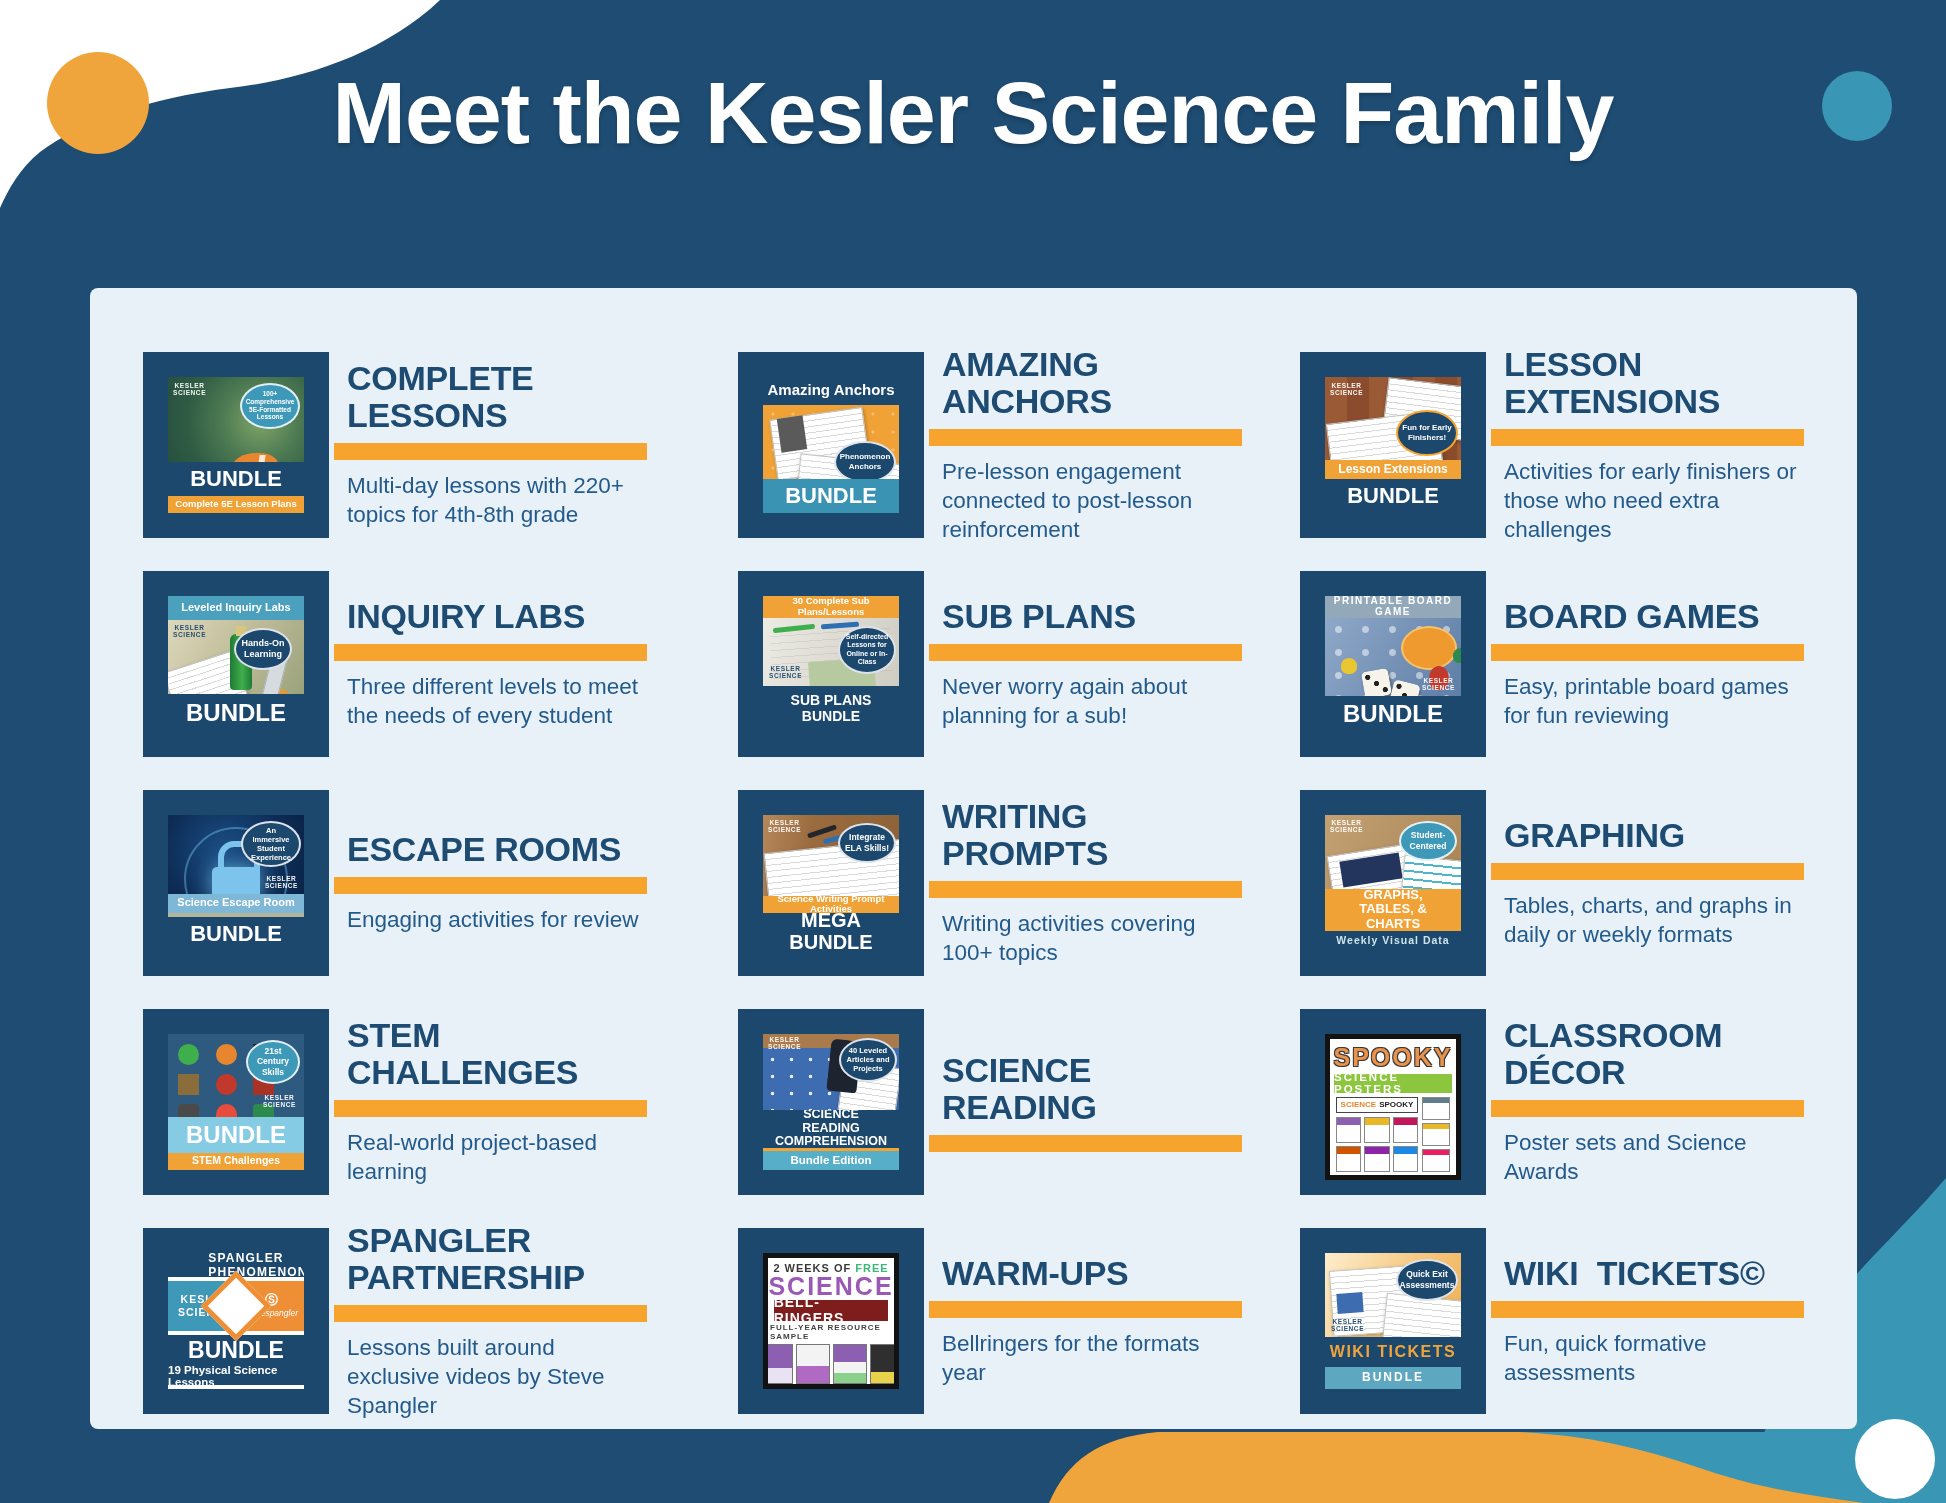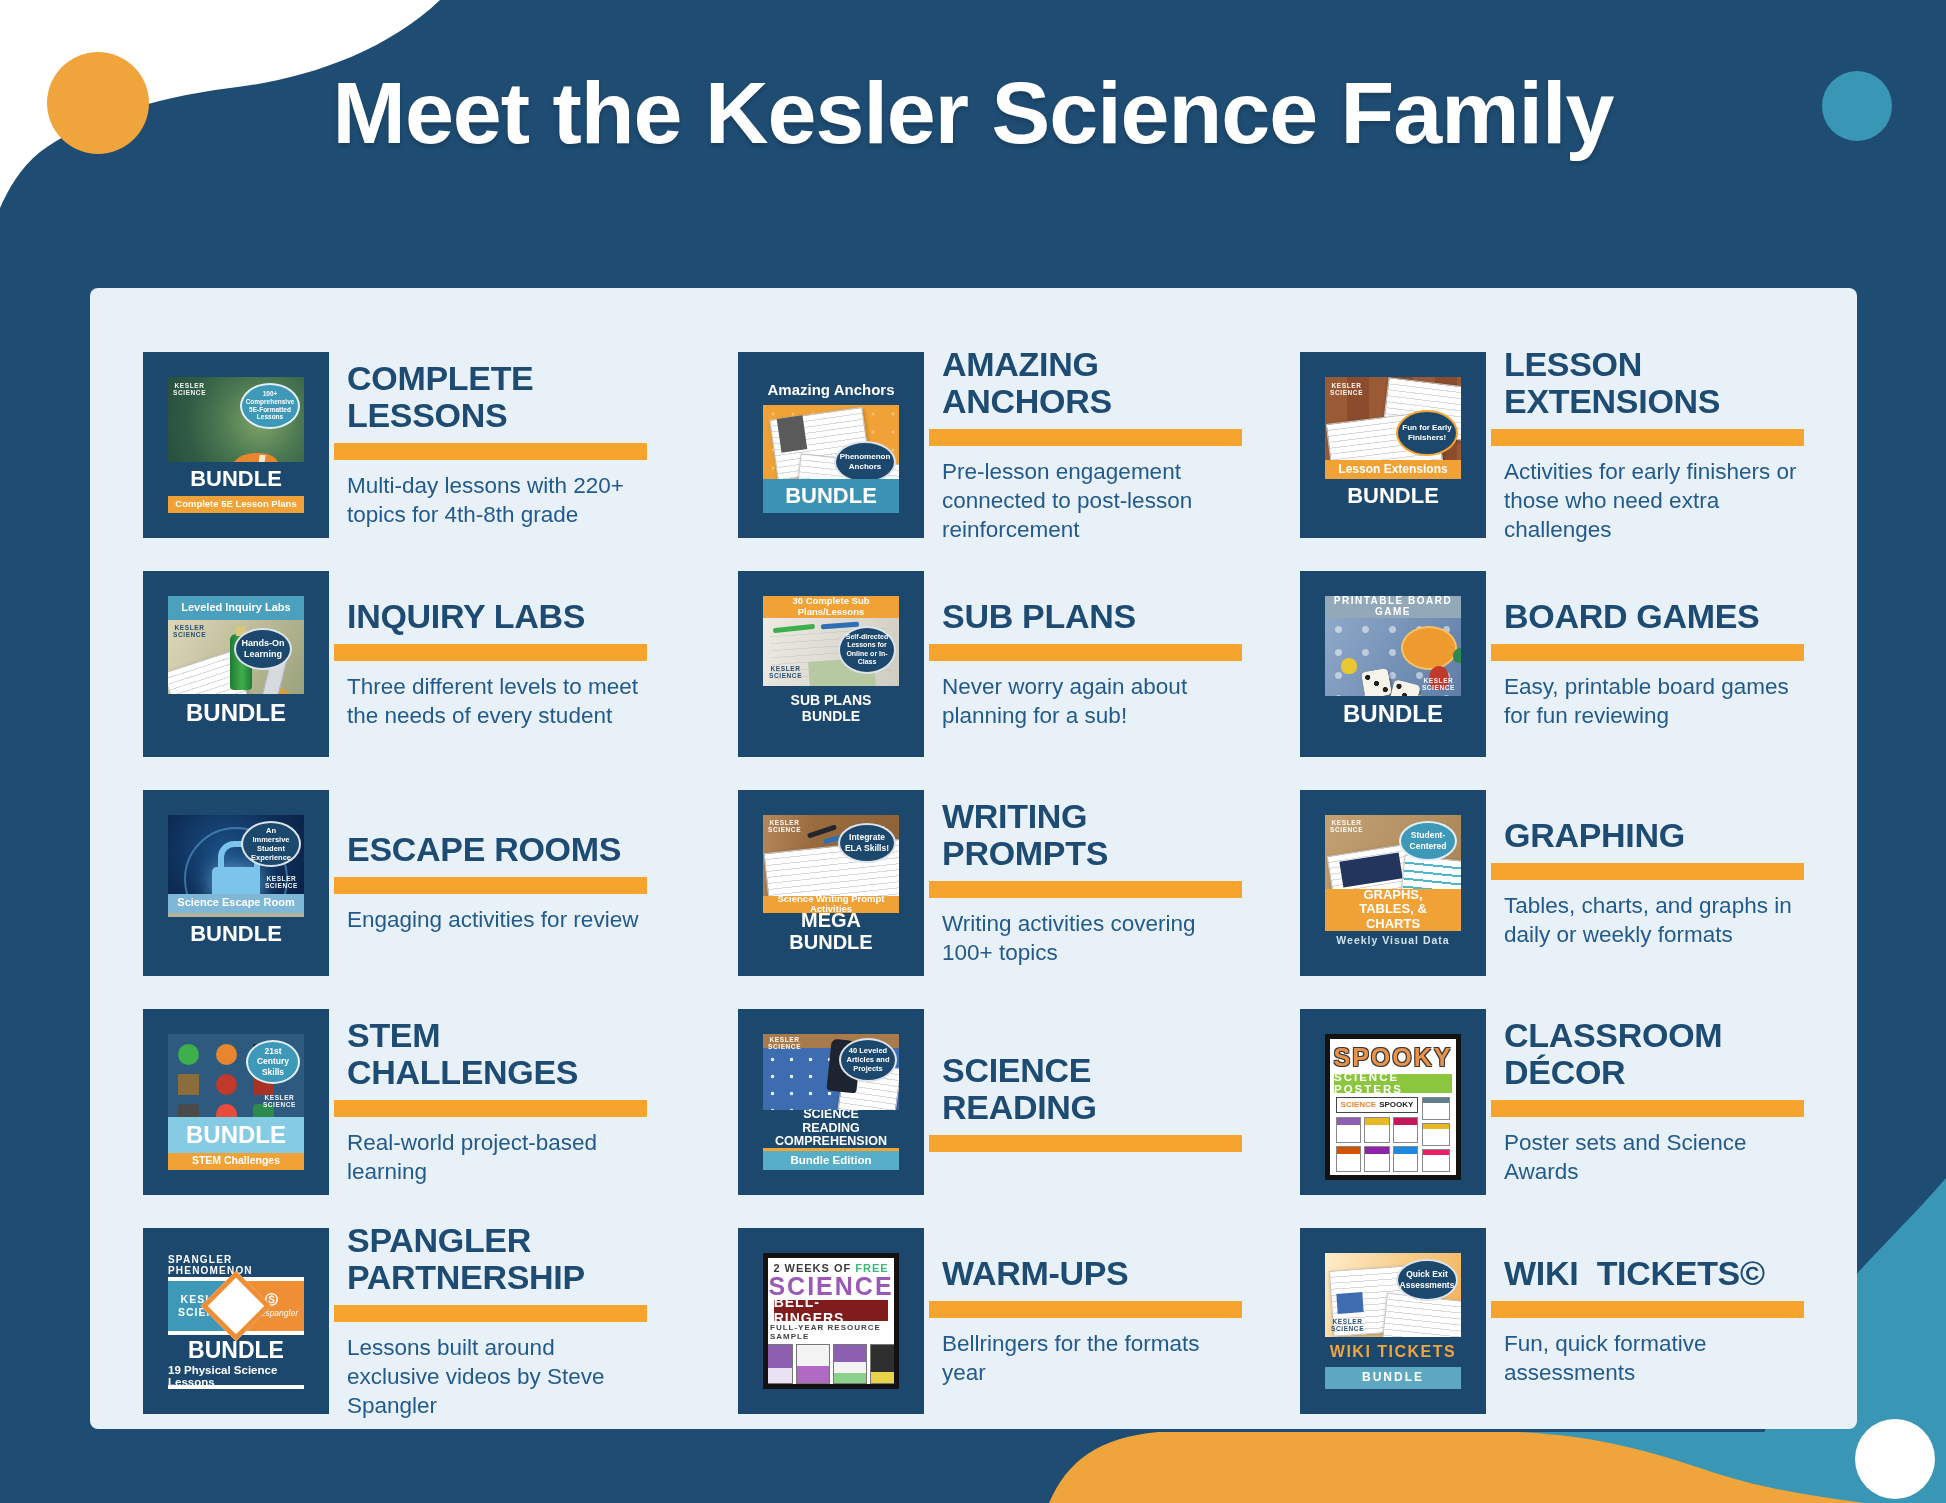--- a/index.html
+++ b/index.html
@@ -121,21 +121,21 @@
     font-size:8px;font-weight:bold;}
   .bw1{color:#e8862f;} .bw2{color:#222;}
   .mgrid{display:grid;grid-template-columns:repeat(3,1fr);gap:3px;margin-top:4px;}
   .mini{height:24px;border:1px solid #888;}
   .pright{width:28px;display:flex;flex-direction:column;gap:3px;}
   .pright .mini{flex:1;height:auto;}
 
   
   .t13 .tb{background:#1d486e;}
   .sphead{height:24px;display:flex;align-items:center;justify-content:center;color:#fff;
-    font-size:10px;font-weight:bold;letter-spacing:1.2px;}
+    font-size:12px;font-weight:bold;letter-spacing:1.2px;margin-left:44px;}
   .wstrip{height:4px;background:#fff;}
   .band{position:relative;flex:1;}
   .bhalf{position:absolute;top:0;height:100%;width:50%;}
   .bl{left:0;background:#3e98b8;} .br{right:0;background:#ee8f35;}
   .dia{position:absolute;left:50%;top:50%;width:40px;height:40px;transform:translate(-50%,-50%) rotate(45deg);
     background:#fff;border:5px solid #ee8f35;}
   .kbig{position:absolute;left:10px;top:50%;transform:translateY(-50%);color:#fff;font-weight:bold;
     font-size:10.5px;letter-spacing:1px;line-height:1.25;text-align:center;}
   .sslogo{position:absolute;right:6px;top:50%;transform:translateY(-50%);color:#fff;
     font-size:8.5px;font-style:italic;text-align:center;line-height:1.3;}

